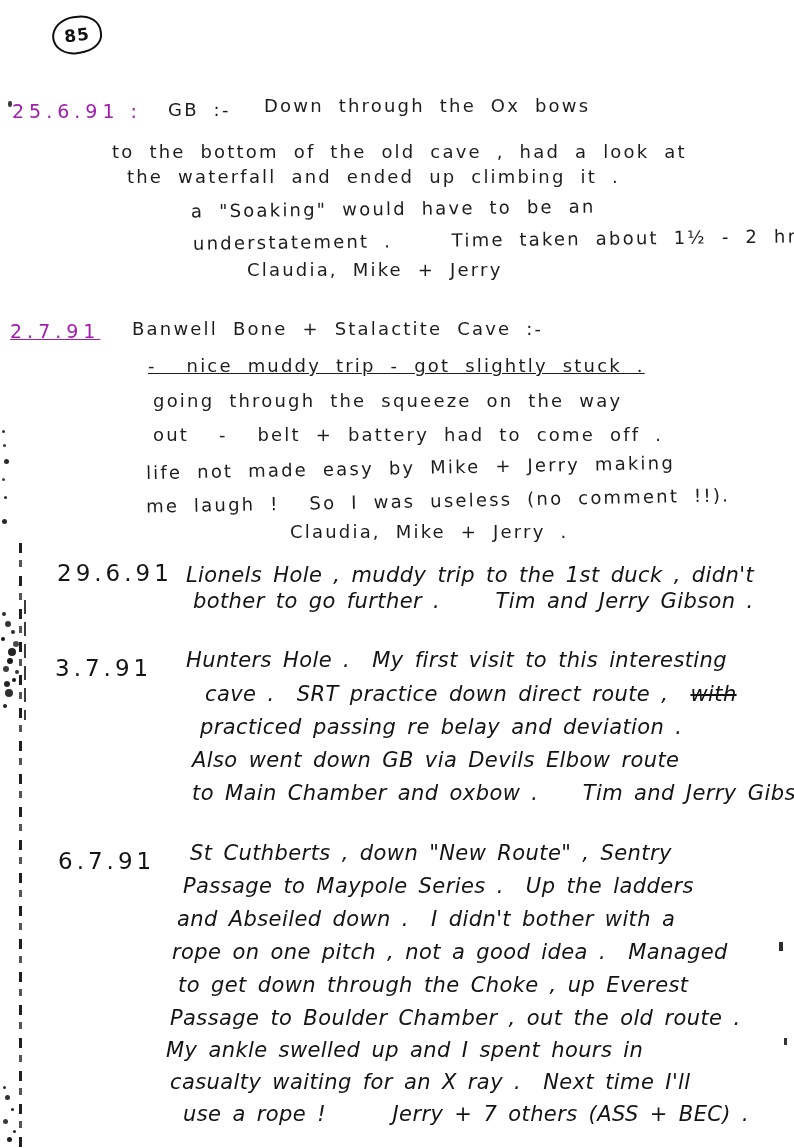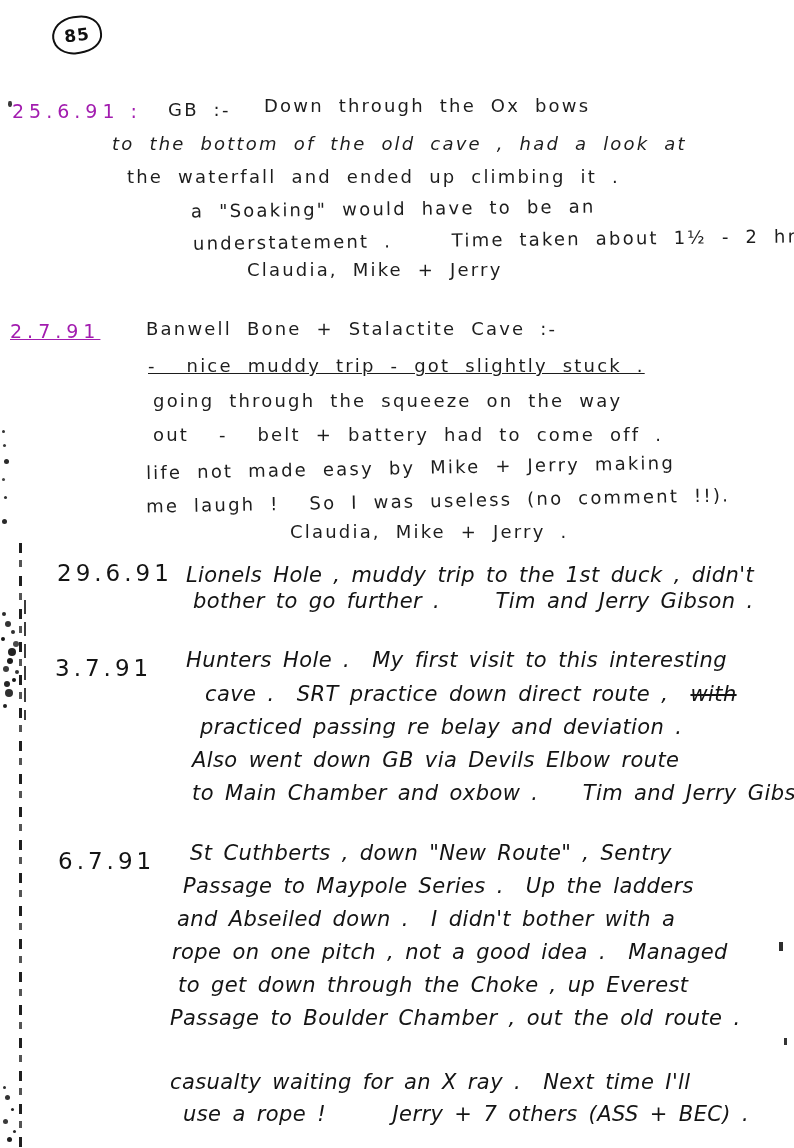--- a/index.html
+++ b/index.html
@@ -98,28 +98,28 @@
   <div class="blob-cluster"></div>
   <div class="left-dots-mid"></div>
   <div class="left-dots-bottom"></div>
   <div class="right-mark1"></div>
   <div class="right-mark2"></div>
   <div class="top-left-mark"></div>
 
   <div class="abs handA-date" style="left:12px;top:100px;">25.6.91 :</div>
   <div class="abs handA" style="left:168px;top:99px;">GB :-</div>
   <div class="abs handA" style="left:264px;top:95px;">Down through the Ox bows</div>
-  <div class="abs handA" style="left:112px;top:133px;font-style:italic;">to the bottom of the old cave , had a look at</div>
+  <div class="abs handA" style="left:112px;top:141px;">to the bottom of the old cave , had a look at</div>
   <div class="abs handA" style="left:127px;top:166px;">the waterfall and ended up climbing it .</div>
   <div class="abs handA tilt-up1" style="left:191px;top:198px;">a "Soaking" would have to be an</div>
   <div class="abs handA tilt-up1" style="left:193px;top:229px;">understatement .    Time taken about 1½ - 2 hrs</div>
   <div class="abs handA" style="left:247px;top:259px;">Claudia, Mike + Jerry</div>
 
   <div class="abs handA-date" style="left:10px;top:320px;text-decoration:underline;">2.7.91</div>
-  <div class="abs handA" style="left:146px;top:318px;">Banwell Bone + Stalactite Cave :-</div>
+  <div class="abs handA" style="left:132px;top:318px;">Banwell Bone + Stalactite Cave :-</div>
   <div class="abs handA" style="left:148px;top:355px;text-decoration:underline;">-  nice muddy trip - got slightly stuck .</div>
   <div class="abs handA" style="left:153px;top:390px;">going through the squeeze on the way</div>
   <div class="abs handA" style="left:153px;top:424px;">out  -  belt + battery had to come off .</div>
   <div class="abs handA tilt-up2" style="left:146px;top:457px;">life not made easy by Mike + Jerry making</div>
   <div class="abs handA tilt-up2" style="left:146px;top:490px;">me laugh !  So I was useless (no comment !!).</div>
   <div class="abs handA" style="left:290px;top:521px;">Claudia, Mike + Jerry .</div>
 
   <div class="abs handB-date" style="left:57px;top:560px;">29.6.91</div>
   <div class="abs handB" style="left:186px;top:563px;">Lionels Hole , muddy trip to the 1st duck , didn't</div>
   <div class="abs handB" style="left:193px;top:589px;">bother to go further .     Tim and Jerry Gibson .</div>
@@ -131,16 +131,17 @@
   <div class="abs handB" style="left:192px;top:748px;">Also went down GB via Devils Elbow route</div>
   <div class="abs handB" style="left:192px;top:781px;">to Main Chamber and oxbow .    Tim and Jerry Gibson</div>
 
   <div class="abs handB-date" style="left:58px;top:848px;">6.7.91</div>
   <div class="abs handB" style="left:190px;top:841px;">St Cuthberts , down "New Route" , Sentry</div>
   <div class="abs handB" style="left:183px;top:874px;">Passage to Maypole Series .  Up the ladders</div>
   <div class="abs handB" style="left:177px;top:907px;">and Abseiled down .  I didn't bother with a</div>
   <div class="abs handB" style="left:172px;top:940px;">rope on one pitch , not a good idea .  Managed</div>
   <div class="abs handB" style="left:178px;top:973px;">to get down through the Choke , up Everest</div>
   <div class="abs handB" style="left:170px;top:1006px;">Passage to Boulder Chamber , out the old route .</div>
+  <div class="abs handB" style="left:166px;top:1038px;">My ankle swelled up and I spent hours in</div>
   <div class="abs handB" style="left:170px;top:1070px;">casualty waiting for an X ray .  Next time I'll</div>
   <div class="abs handB" style="left:183px;top:1102px;">use a rope !      Jerry + 7 others (ASS + BEC) .</div>
 
 </div>
 
 </body></html>

